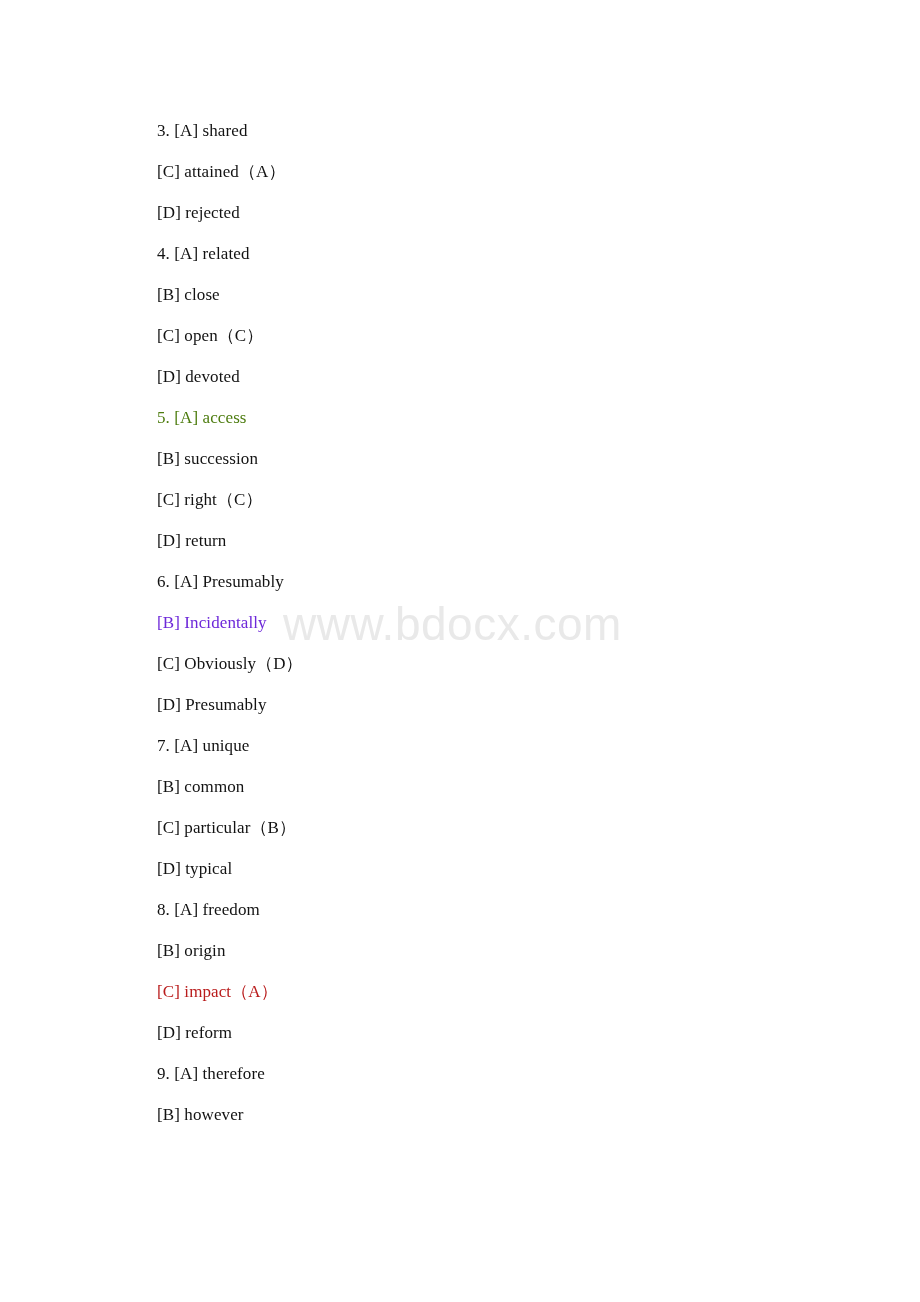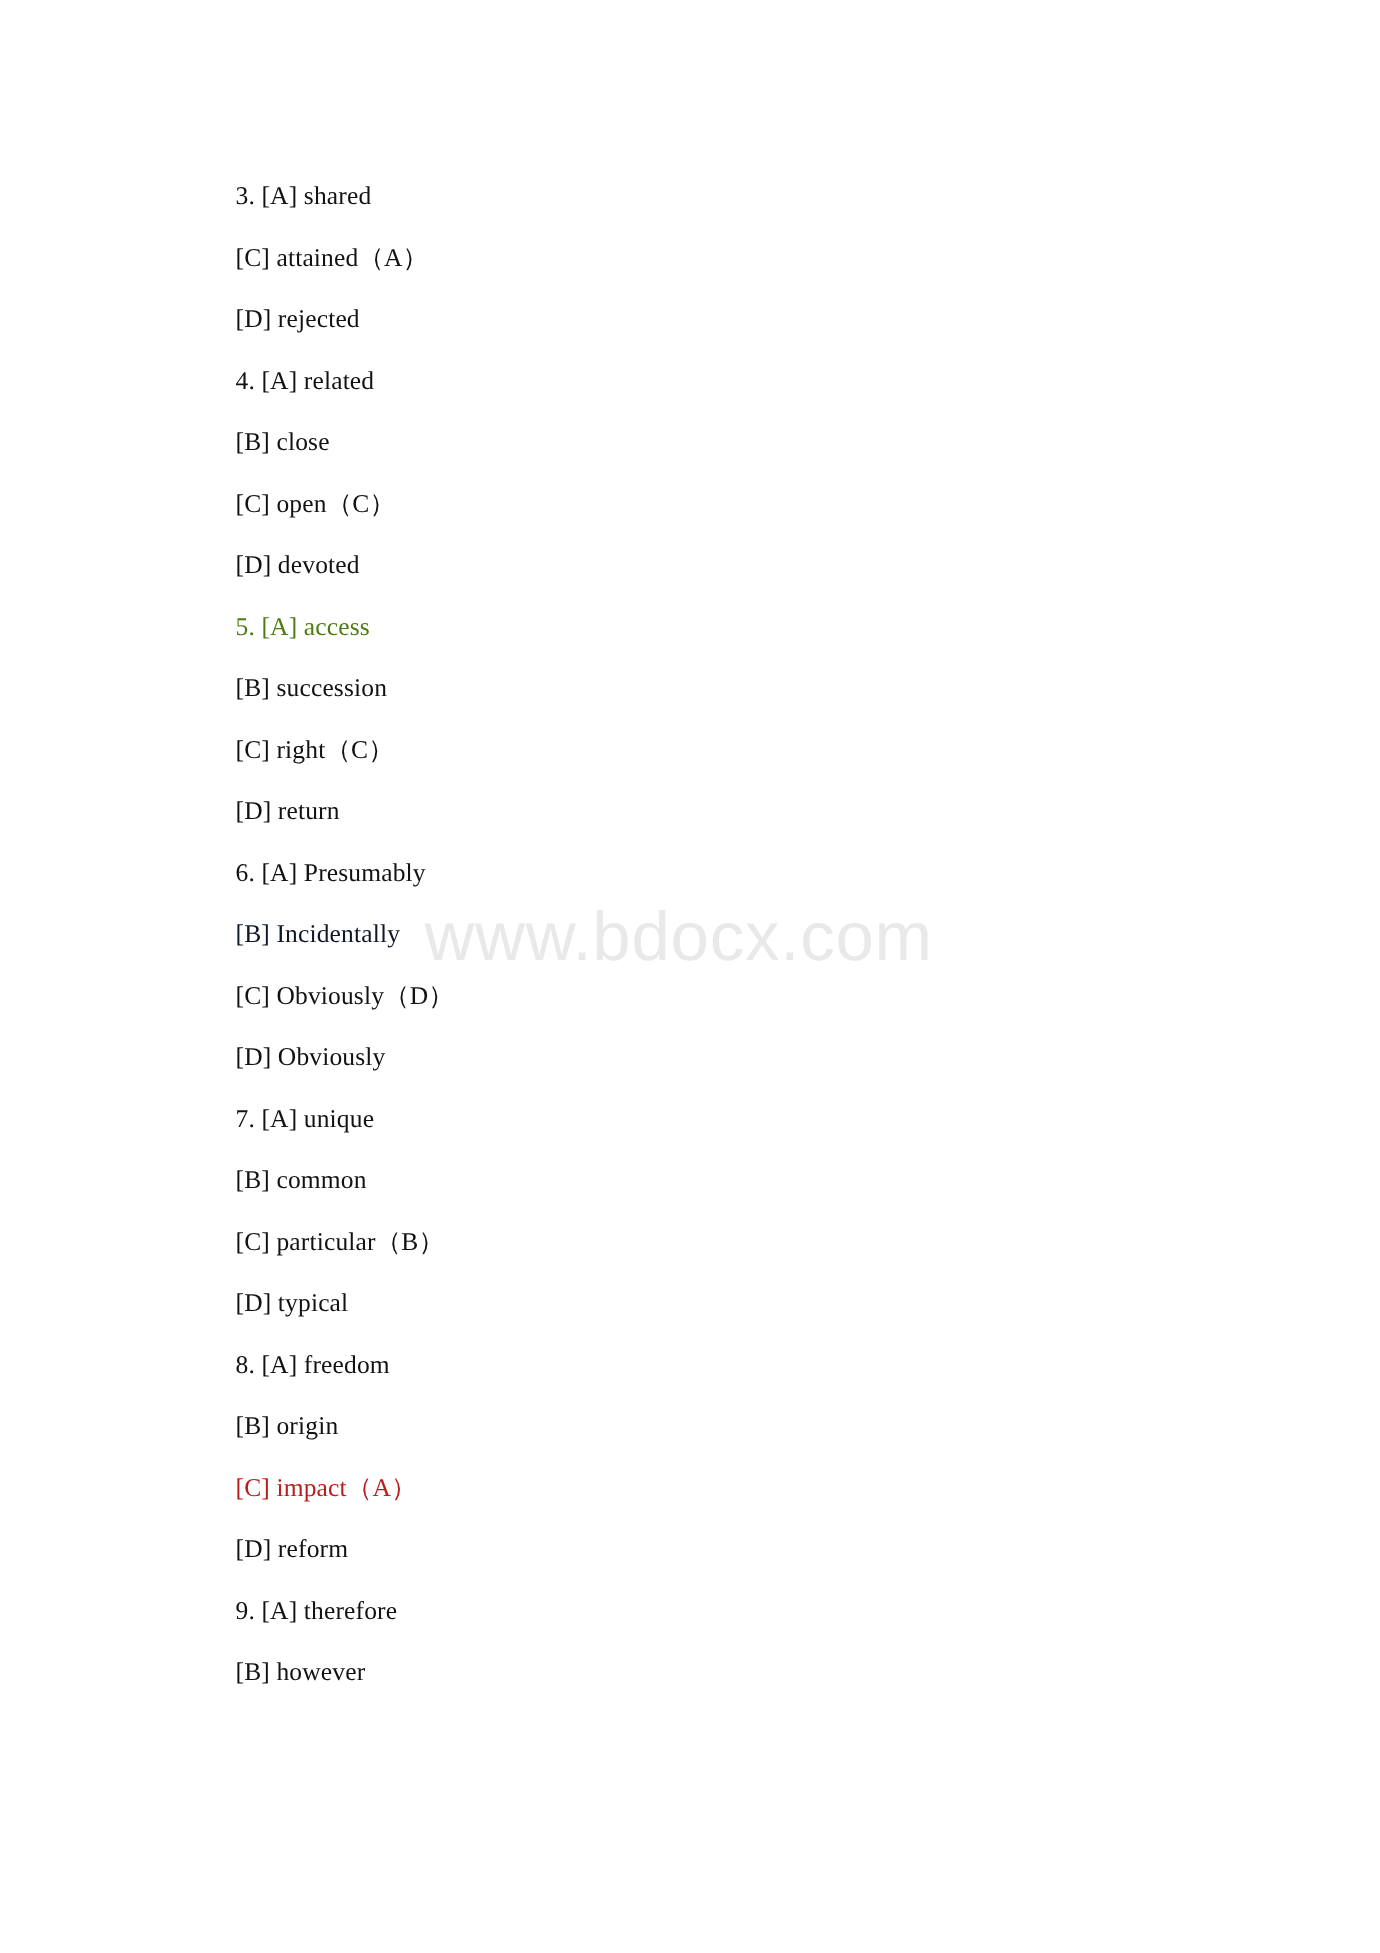--- a/index.html
+++ b/index.html
@@ -69,23 +69,23 @@
       <div class="opt-line" style="color: rgb(18, 18, 18);">[D] rejected</div>
       <div class="opt-line" style="color: rgb(18, 18, 18);">4. [A] related</div>
       <div class="opt-line" style="color: rgb(18, 18, 18);">[B] close</div>
       <div class="opt-line" style="color: rgb(18, 18, 18);">[C] open（C）</div>
       <div class="opt-line" style="color: rgb(18, 18, 18);">[D] devoted</div>
       <div class="opt-line" style="color: #4d7c0f;">5. [A] access</div>
       <div class="opt-line" style="color: rgb(18, 18, 18);">[B] succession</div>
       <div class="opt-line" style="color: rgb(18, 18, 18);">[C] right（C）</div>
       <div class="opt-line" style="color: rgb(18, 18, 18);">[D] return</div>
       <div class="opt-line" style="color: rgb(18, 18, 18);">6. [A] Presumably</div>
-      <div class="opt-line" style="color: #0f172a;">[B] Incidentally</div>
+      <div class="opt-line" style="color: #6d28d9;">[B] Incidentally</div>
       <div class="opt-line" style="color: rgb(18, 18, 18);">[C] Obviously（D）</div>
-      <div class="opt-line" style="color: rgb(18, 18, 18);">[D] Obviously</div>
+      <div class="opt-line" style="color: rgb(18, 18, 18);">[D] Presumably</div>
       <div class="opt-line" style="color: rgb(18, 18, 18);">7. [A] unique</div>
       <div class="opt-line" style="color: rgb(18, 18, 18);">[B] common</div>
       <div class="opt-line" style="color: rgb(18, 18, 18);">[C] particular（B）</div>
       <div class="opt-line" style="color: rgb(18, 18, 18);">[D] typical</div>
       <div class="opt-line" style="color: rgb(18, 18, 18);">8. [A] freedom</div>
       <div class="opt-line" style="color: rgb(18, 18, 18);">[B] origin</div>
       <div class="opt-line" style="color: #b91c1c;">[C] impact（A）</div>
       <div class="opt-line" style="color: rgb(18, 18, 18);">[D] reform</div>
       <div class="opt-line" style="color: rgb(18, 18, 18);">9. [A] therefore</div>
       <div class="opt-line" style="color: rgb(18, 18, 18);">[B] however</div>

